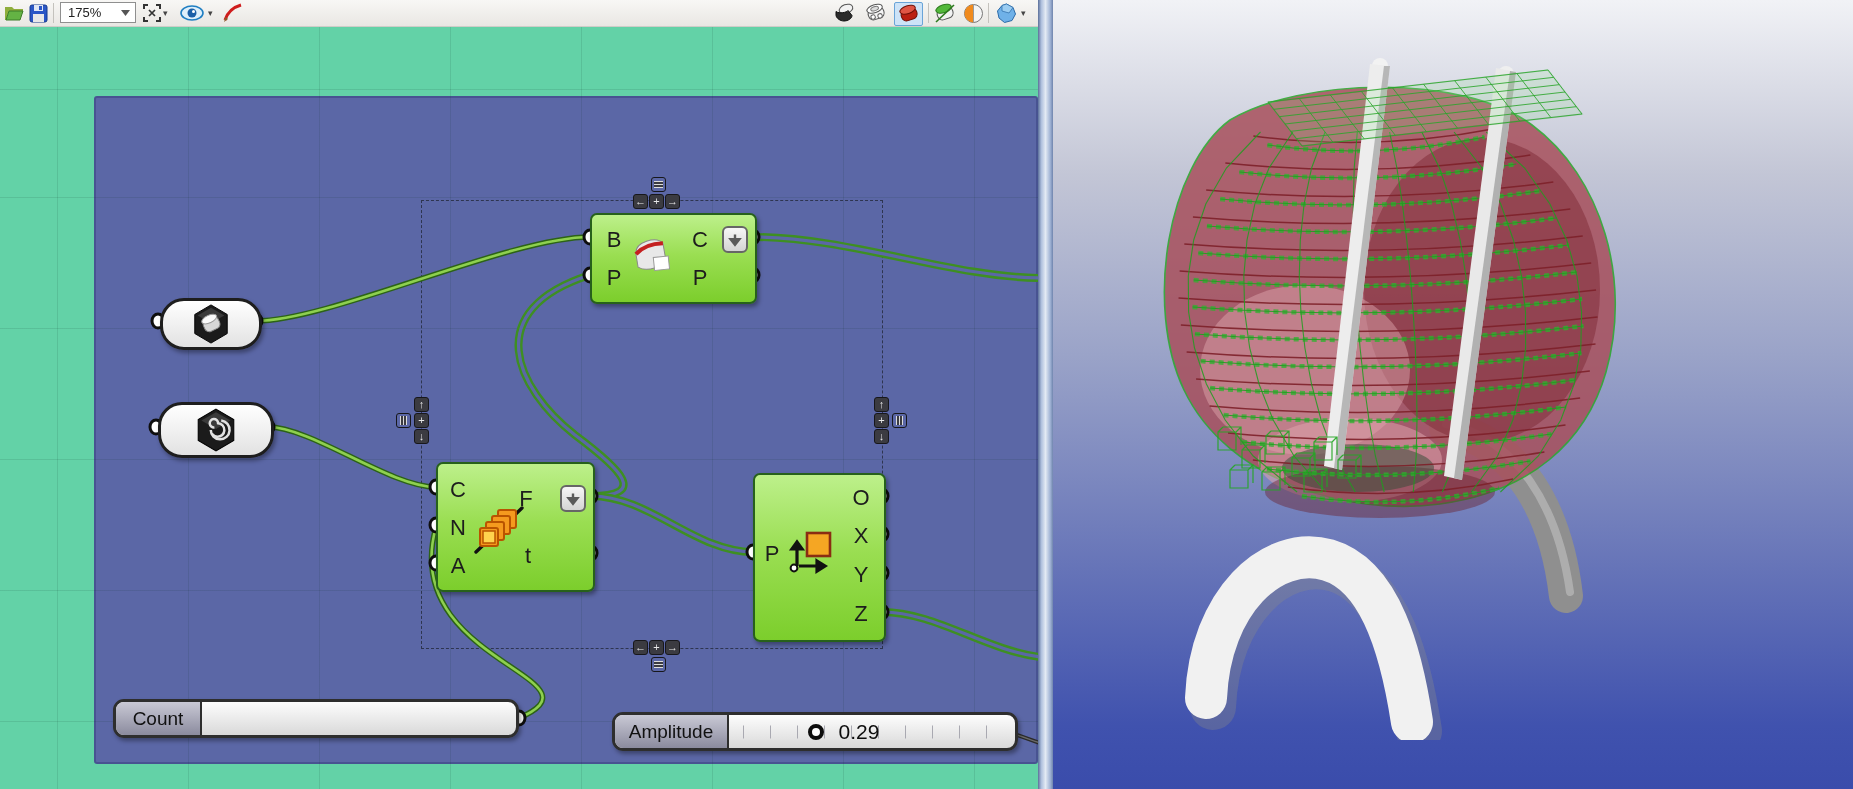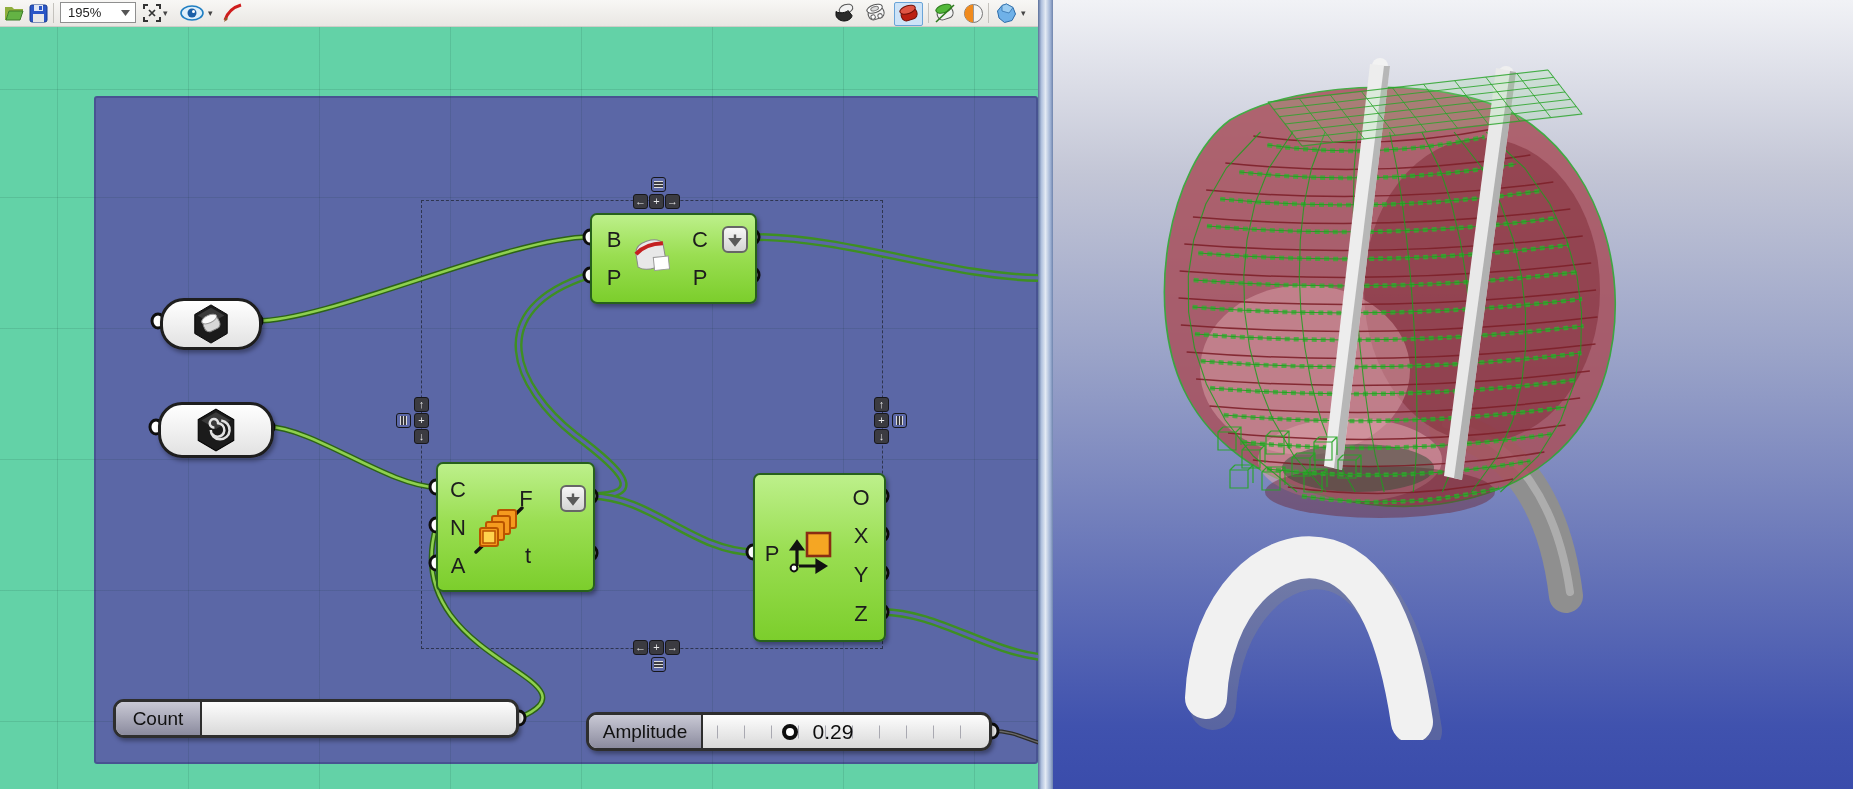--- a/index.html
+++ b/index.html
@@ -85,21 +85,21 @@
   <div class="tbtn" style="left:26px">
     <svg width="19" height="19" viewBox="0 0 19 19">
           <rect x="1" y="1" width="17" height="17" rx="2" fill="#2a56c6" stroke="#173a8e"></rect>
           <rect x="5" y="1" width="9" height="6" fill="#dfe6f5"></rect>
           <rect x="10" y="2" width="3" height="4" fill="#2a56c6"></rect>
           <rect x="4" y="10" width="11" height="8" fill="#e8e8e8"></rect>
         </svg>
   </div>
   <div class="tsep" style="left:53px"></div>
   <div id="zoombox">
-    <span>195%</span>
+    <span>175%</span>
     <svg style="position:absolute;right:5px" width="9" height="6" viewBox="0 0 9 6">
           <path d="M0 0l4.5 6L9 0z" fill="#555"></path>
         </svg>
   </div>
   <div class="tbtn" style="left:140px">
     <svg width="18" height="18" viewBox="0 0 18 18" stroke="#333" stroke-width="2" fill="none">
           <path d="M1 5V1h4M13 1h4v4M17 13v4h-4M5 17H1v-4"></path>
           <path d="M6 6l6 6M12 6l-6 6" stroke-width="1.7"></path>
         </svg>
   </div>
@@ -316,21 +316,21 @@
       <rect x="20" y="3" width="23" height="23" fill="#f5a623" stroke="#8a2d12" stroke-width="2.6"></rect>
       <path d="M10 36V14M5 19l5-7 5 7z" stroke="#111" stroke-width="3.2" fill="#111"></path>
       <path d="M12 36h24M30 31l8 5-8 5z" stroke="#111" stroke-width="3.2" fill="#111"></path>
       <circle cx="7" cy="38" r="3.4" fill="#fff" stroke="#111" stroke-width="2"></circle>
     </svg>
   </div>
 
   <div class="gh-slider" style="left:113px;top:673px;width:406px">
     <div class="slabel" style="width:86px">Count</div>
   </div>
-  <div class="gh-slider" style="left:586px;top:686px;width:406px">
+  <div class="gh-slider" style="left:612px;top:686px;width:406px">
     <div class="slabel" style="width:114px">Amplitude</div>
     <div class="strack">
       <div class="ticks"></div>
       <div class="grip-c" style="left:87px"></div>
       <span class="sval" style="left:130px">0.29</span>
     </div>
   </div>
 
   <div class="wbtn wbtn-h" style="left:651px;top:151px"></div>
   <div class="wbtn" style="left:633px;top:168px">←</div>

